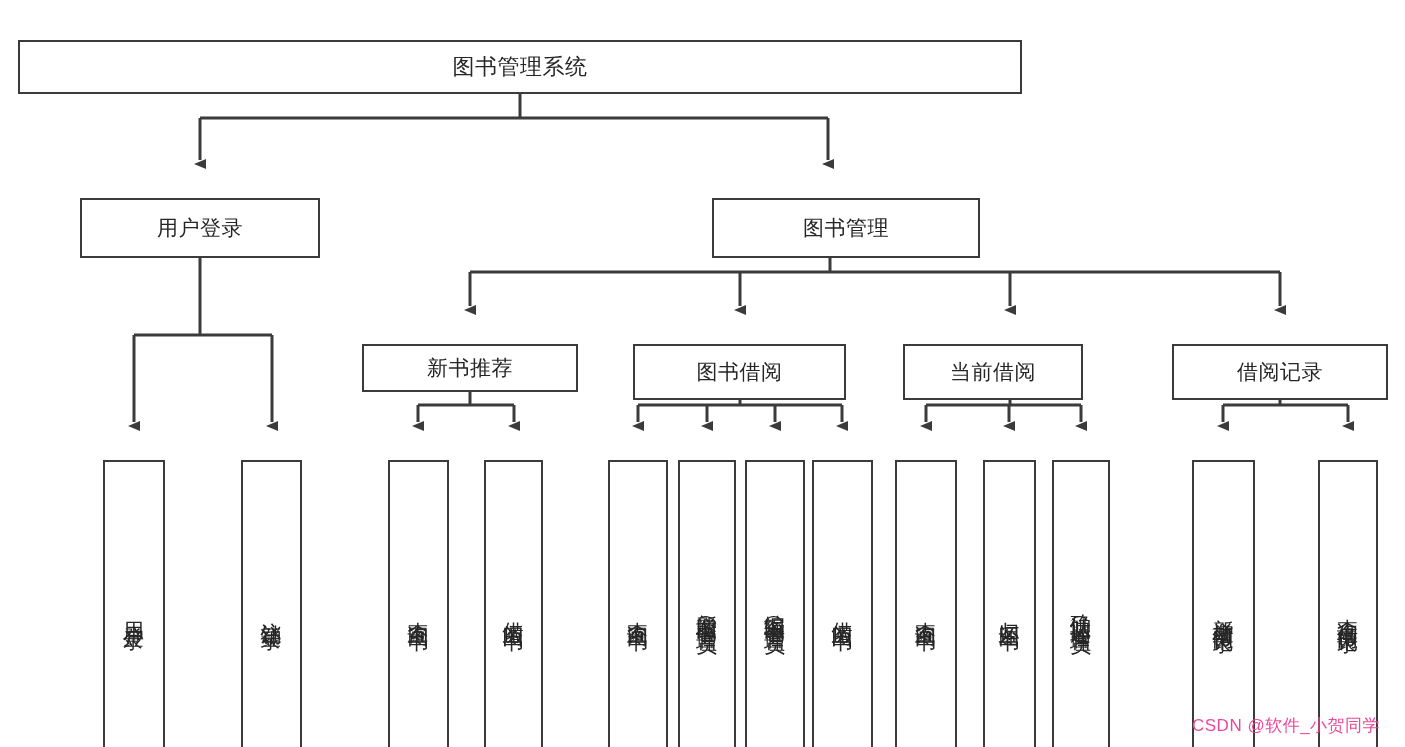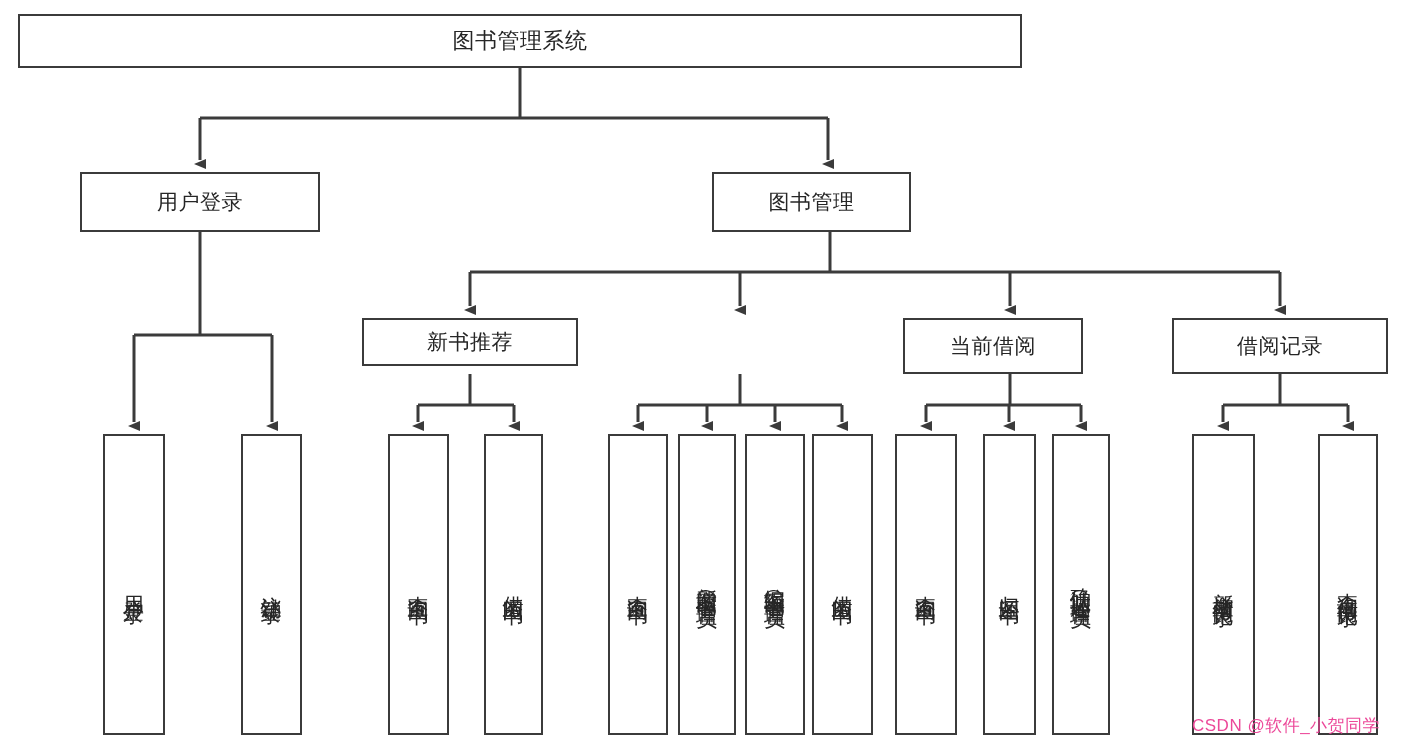--- a/index.html
+++ b/index.html
@@ -28,20 +28,21 @@
   }
   .node {
     position: absolute;
     box-sizing: border-box;
     border: 2px solid #3b3b3b;
     background: #ffffff;
     display: flex;
     align-items: center;
     justify-content: center;
     color: #262626;
+    margin-top: 26px;
   }
   .node .label {
     display: block;
     white-space: nowrap;
     line-height: 1.18;
   }
   .node.horiz .label {
     font-size: 21px;
     letter-spacing: 0.5px;
   }
@@ -123,26 +124,29 @@
     </g>
   </svg>
 
   <div class="node horiz root" style="left:18px; top:14px; width:1004px; height:54px;">
     <span class="label">图书管理系统</span>
   </div>
 
   <div class="node horiz" style="left:80px; top:172px; width:240px; height:60px;">
     <span class="label">用户登录</span>
   </div>
-  <div class="node horiz" style="left:712px; top:172px; width:199px; height:60px;text-align:right;">
+  <div class="node horiz" style="left:712px; top:172px; width:268px; height:60px;text-align:right;">
     <span class="label">图书管理</span>
   </div>
 
   <div class="node horiz" style="left:362px; top:318px; width:216px; height:48px;">
     <span class="label">新书推荐</span>
+  </div>
+  <div class="node horiz" style="left:633px; top:318px; width:213px; height:56px;">
+    <span class="label">图书借阅</span>
   </div>
   <div class="node horiz" style="left:903px; top:318px; width:180px; height:56px;">
     <span class="label">当前借阅</span>
   </div>
   <div class="node horiz" style="left:1172px; top:318px; width:216px; height:56px;">
     <span class="label">借阅记录</span>
   </div>
 
   <div class="node vert" style="left:103px; top:434px; width:62px; height:301px;">
     <span class="label">用户登录</span>

